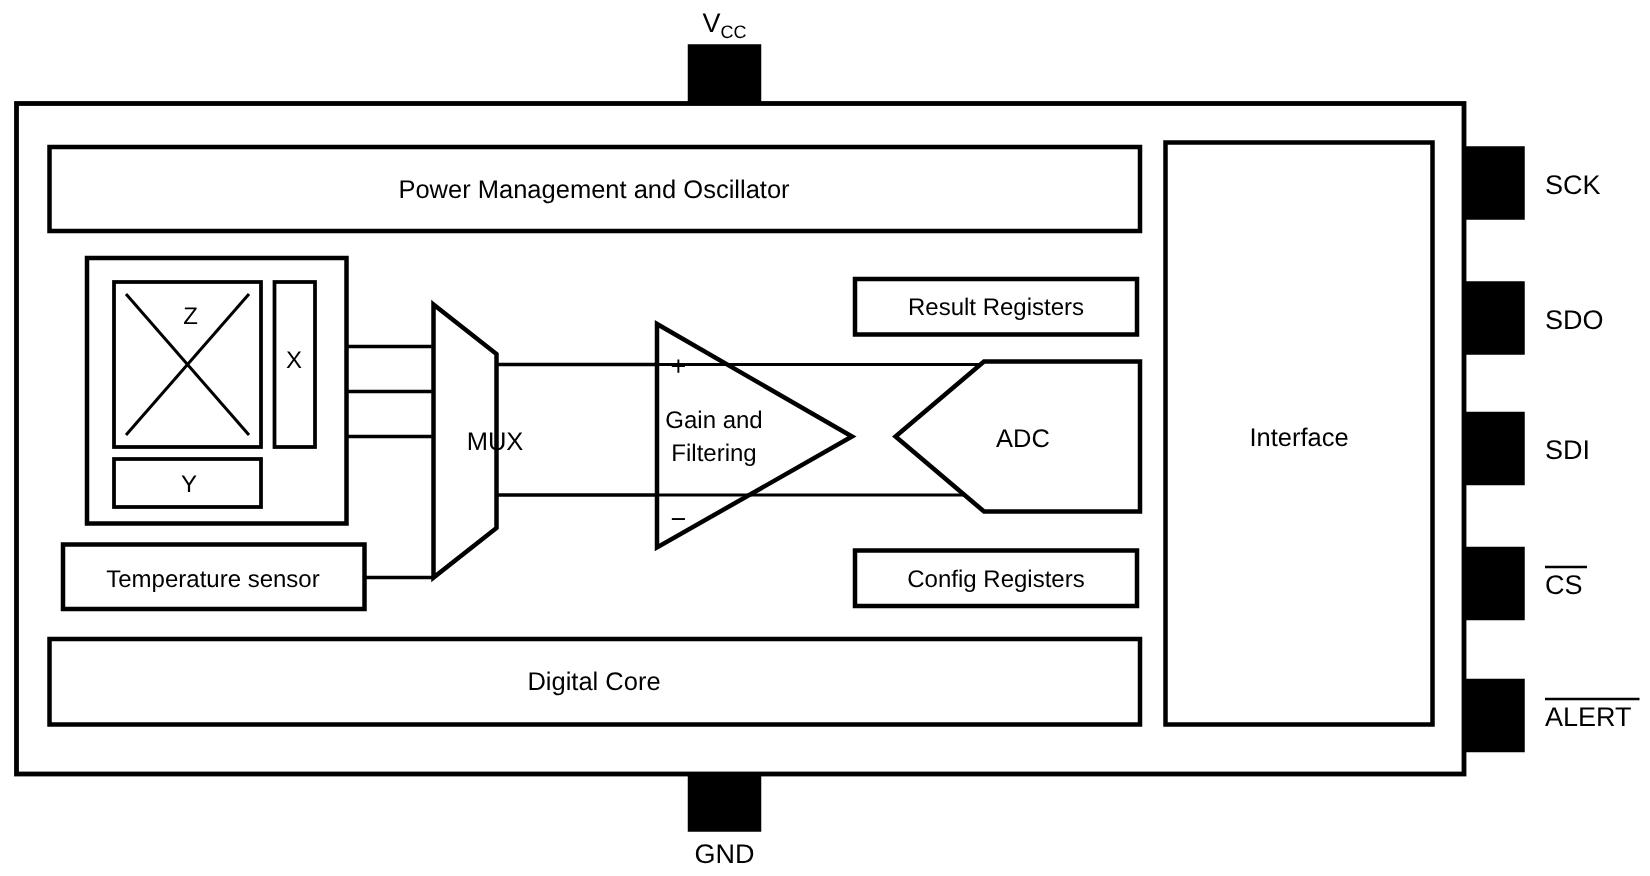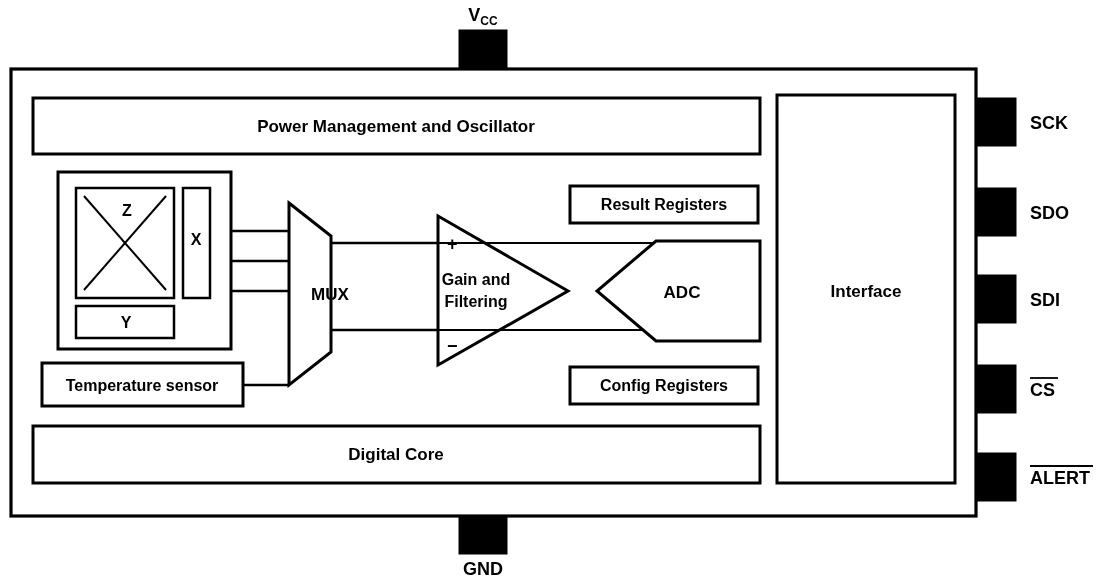--- a/index.html
+++ b/index.html
@@ -10,21 +10,20 @@
   body {
     font-family: "Liberation Sans", sans-serif;
     color: #000000;
   }
   #stage {
     position: relative;
     width: 1100px;
     height: 584px;
     background: #ffffff;
     overflow: hidden;
-    font-weight: bold;
   }
   svg#diagram {
     position: absolute;
     left: 0;
     top: 0;
     width: 1100px;
     height: 584px;
     display: block;
   }
   .blk {

